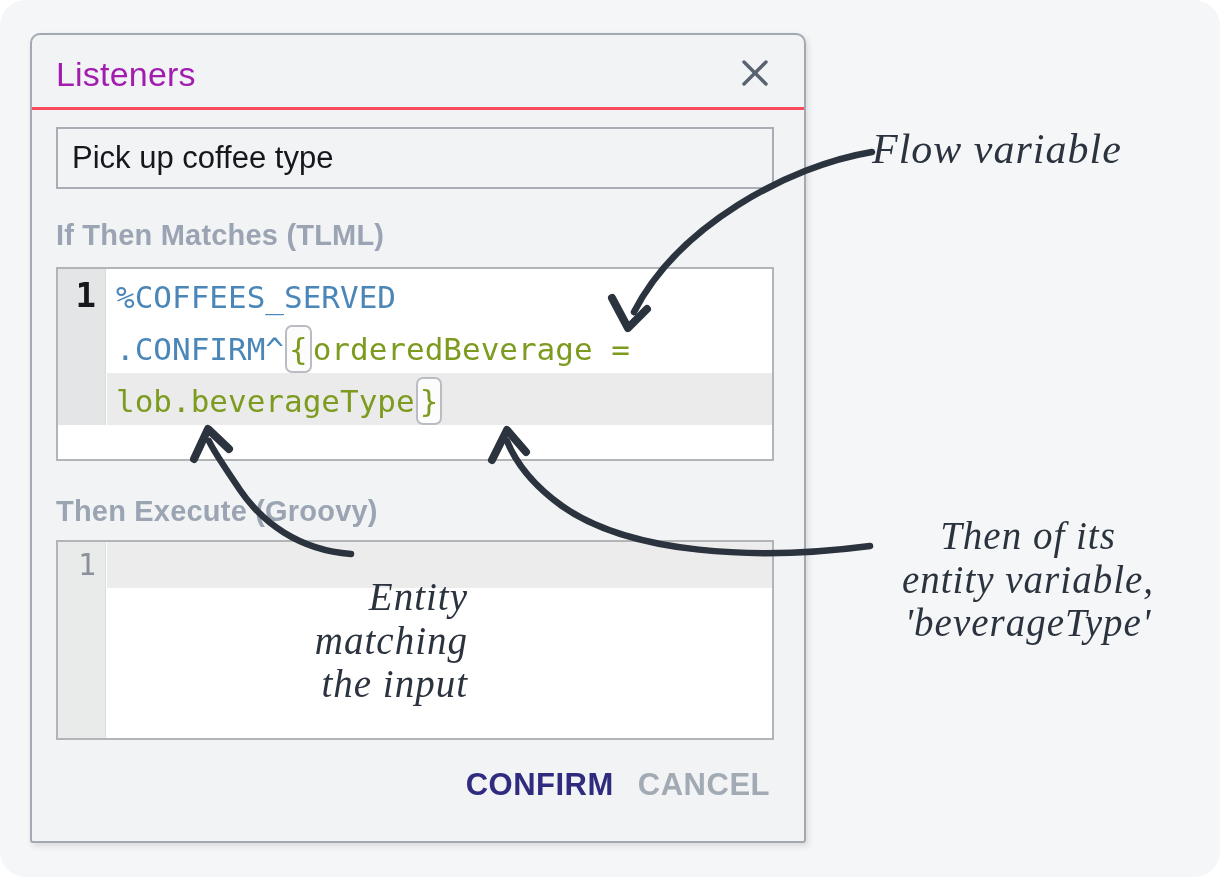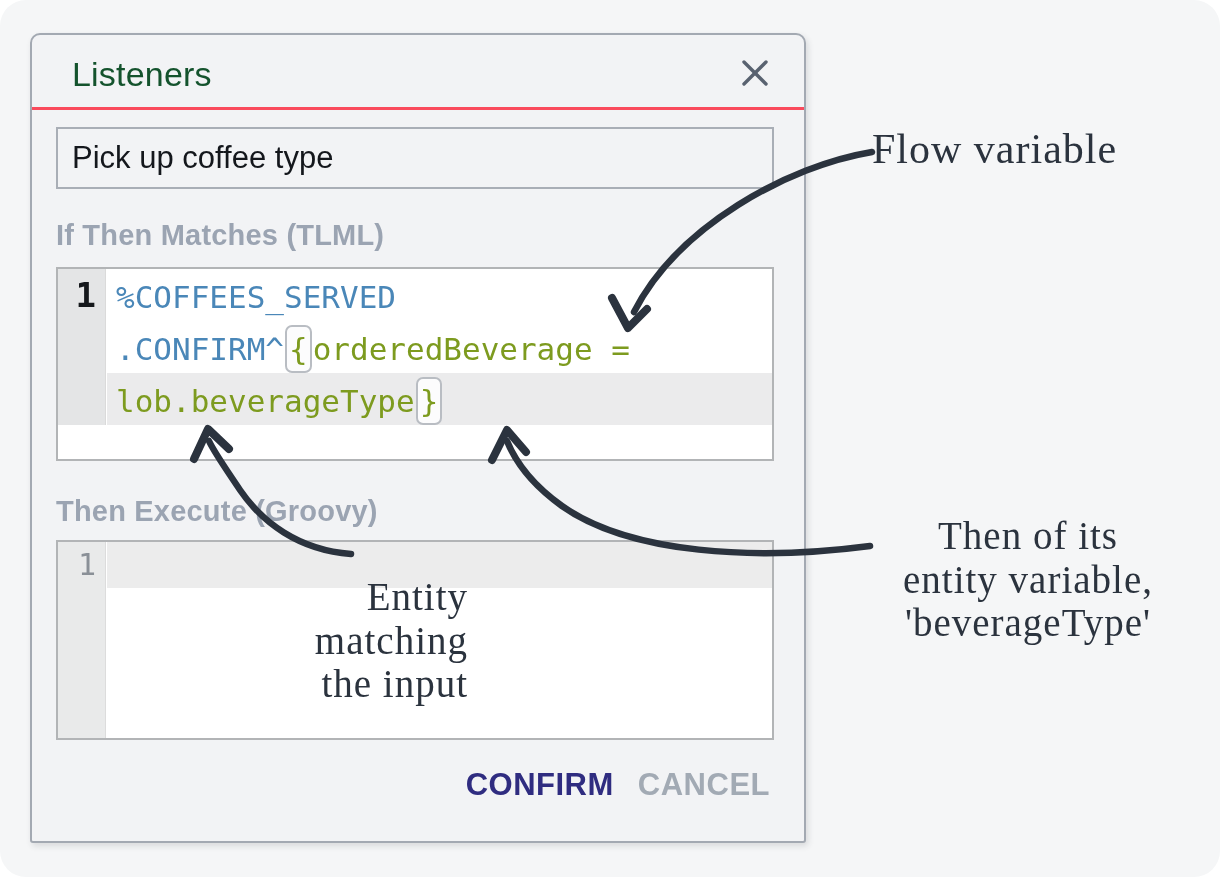--- a/index.html
+++ b/index.html
@@ -10,22 +10,22 @@
   }
   
   .dialog {
     position:absolute; left:30px; top:33px; width:776px; height:810px;
     background:#f2f3f5; border:2px solid #a3a9b2;
     border-radius:10px 10px 3px 3px;
     box-shadow:2px 3px 6px rgba(40,50,60,0.14);
     overflow:hidden;
   }
   .dlg-title {
-    position:absolute; left:40px; top:20px;
-    font-size:34px; color:#14532d; letter-spacing:0.2px;text-align:right;
+    position:absolute; left:24px; top:20px;
+    font-size:34px; color:#a21caf; letter-spacing:0.2px;text-align:right;
   }
   .dlg-close {
     position:absolute; right:32px; top:22px; width:34px; height:34px;
     background:transparent; border:none; cursor:pointer;
   }
   .red-divider {
     position:absolute; left:0; right:0; top:72px; height:3px; background:#fa4a5c;
   }
   .name-input {
     position:absolute; left:24px; top:92px; width:718px; height:62px;
@@ -95,21 +95,21 @@
     background:transparent; border:none; cursor:pointer;
     font-family:"Liberation Sans", sans-serif;
     font-size:31px; font-weight:bold; letter-spacing:0.5px;
   }
   .btn-confirm { color:#2f2c80; }
   .btn-cancel  { color:#a2aab4; }
   
   .note {
     position:absolute; color:#2b333e;
     font-family:cursive;
-    font-weight:500;
+    font-style:italic; font-weight:500;
     line-height:1.12; letter-spacing:1px;
   }
   .note-flow  { left:872px; top:126px; font-size:42px; white-space:nowrap; }
   .note-value { left:846px; top:514px; width:364px; font-size:39px; text-align:center; }
   .note-entity{ left:232px; top:575px; width:236px; font-size:39px; text-align:right; }
   .arrow-layer {
     position:absolute; left:0; top:0; width:1220px; height:877px;
     pointer-events:none;
   }
 </style>

